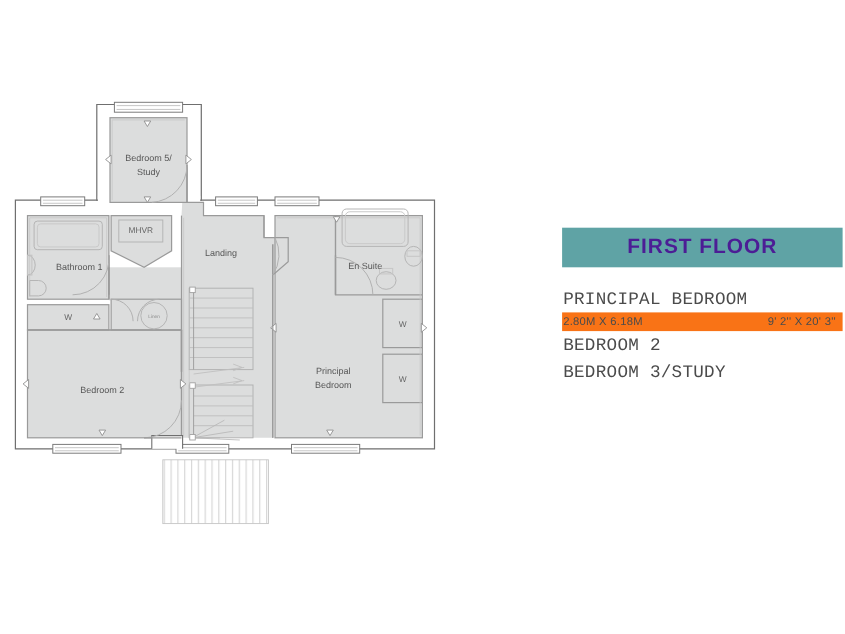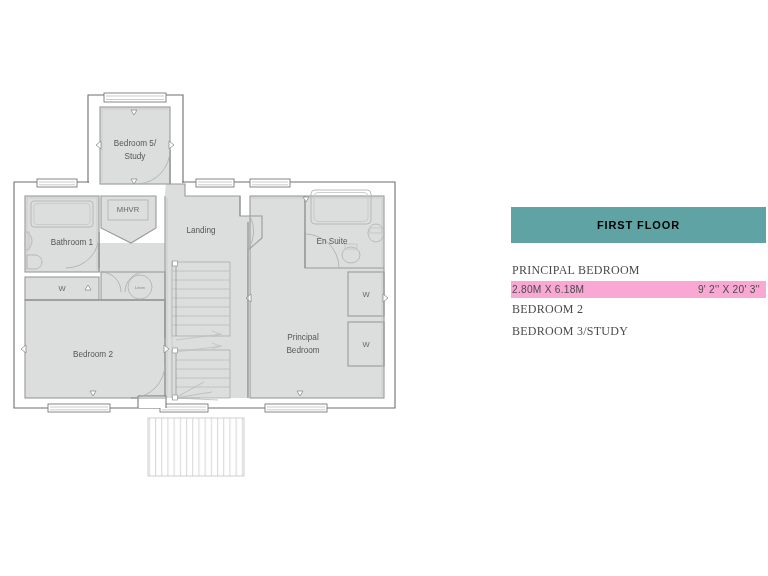--- a/index.html
+++ b/index.html
@@ -54,39 +54,39 @@
     width: 255px;
   }
   #floor-banner {
     background: #5fa3a5;
     height: 36px;
     display: flex;
     align-items: center;
     justify-content: center;
   }
   #floor-banner .banner-text {
-    color: #000000;
-    font-size: 11px;
+    color: #4c1d95;
+    font-size: 19px;
     font-weight: bold;
     letter-spacing: 0.9px;
     font-family: "Liberation Sans", sans-serif;
   }
   #spec-table {
     margin-top: 18px;
   }
   .spec-group { margin-bottom: 2px; }
   .spec-name {
-    font-size: 12px;
+    font-size: 16px;
     color: #4b4b4b;
     letter-spacing: 0.25px;
     padding: 2px 1px 3px 1px;
-    font-family: Liberation Serif, serif;
+    font-family: Liberation Mono, monospace;
   }
   .spec-dims {
-    background: #f9a8d4;
+    background: #f97316;
     display: flex;
     justify-content: space-between;
     align-items: center;
     padding: 3px 6px 3px 1px;
     font-size: 10.2px;
     color: #4b4b4b;
     letter-spacing: 0.25px;
     font-family: "Liberation Sans", sans-serif;
   }
   .spec-metric { white-space: nowrap; }

